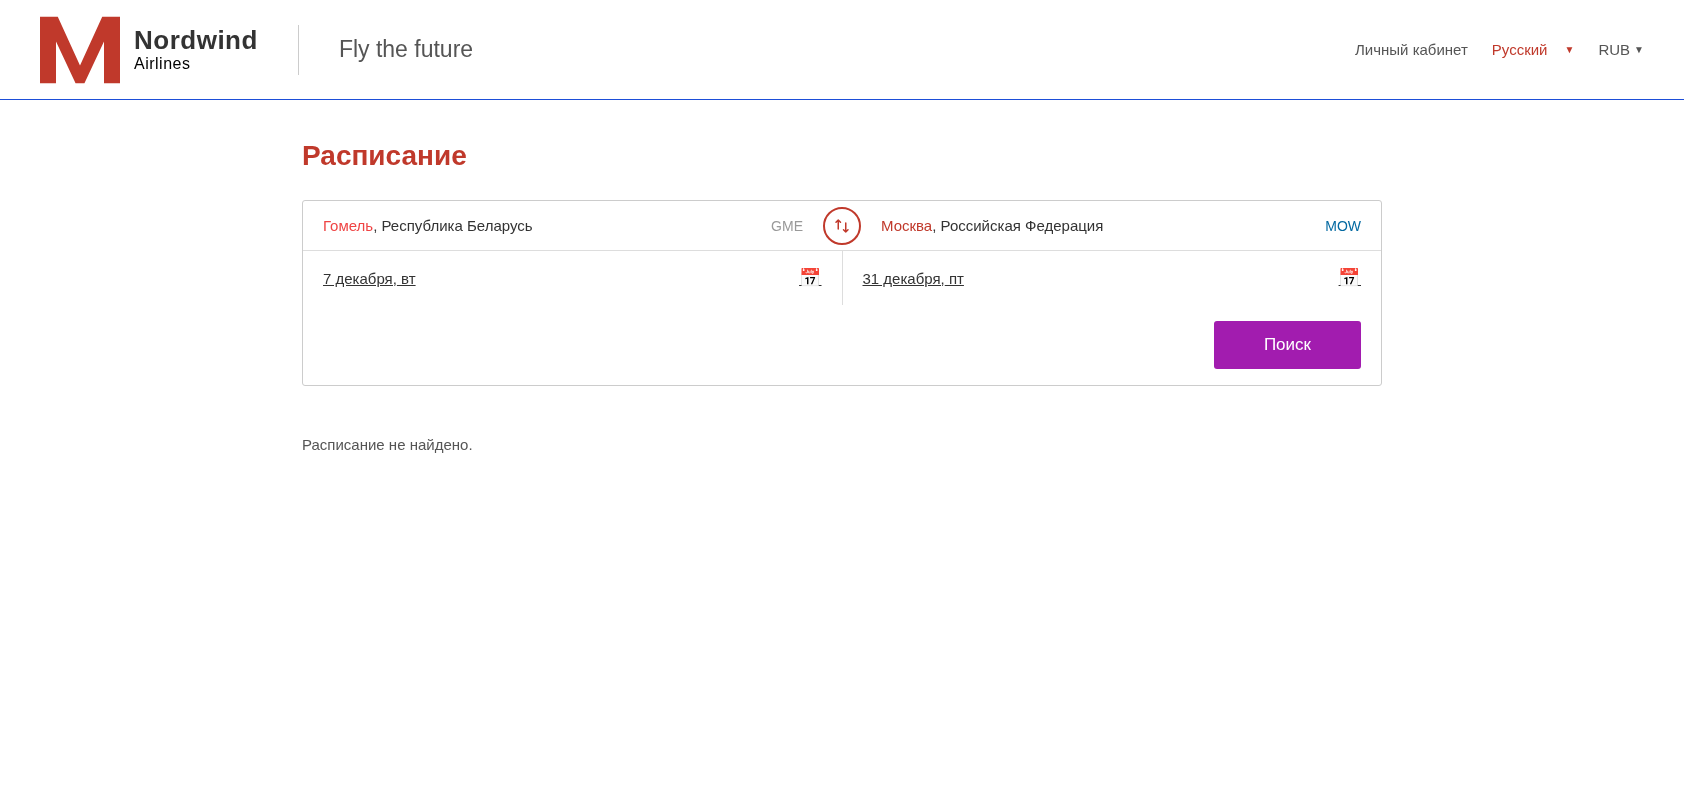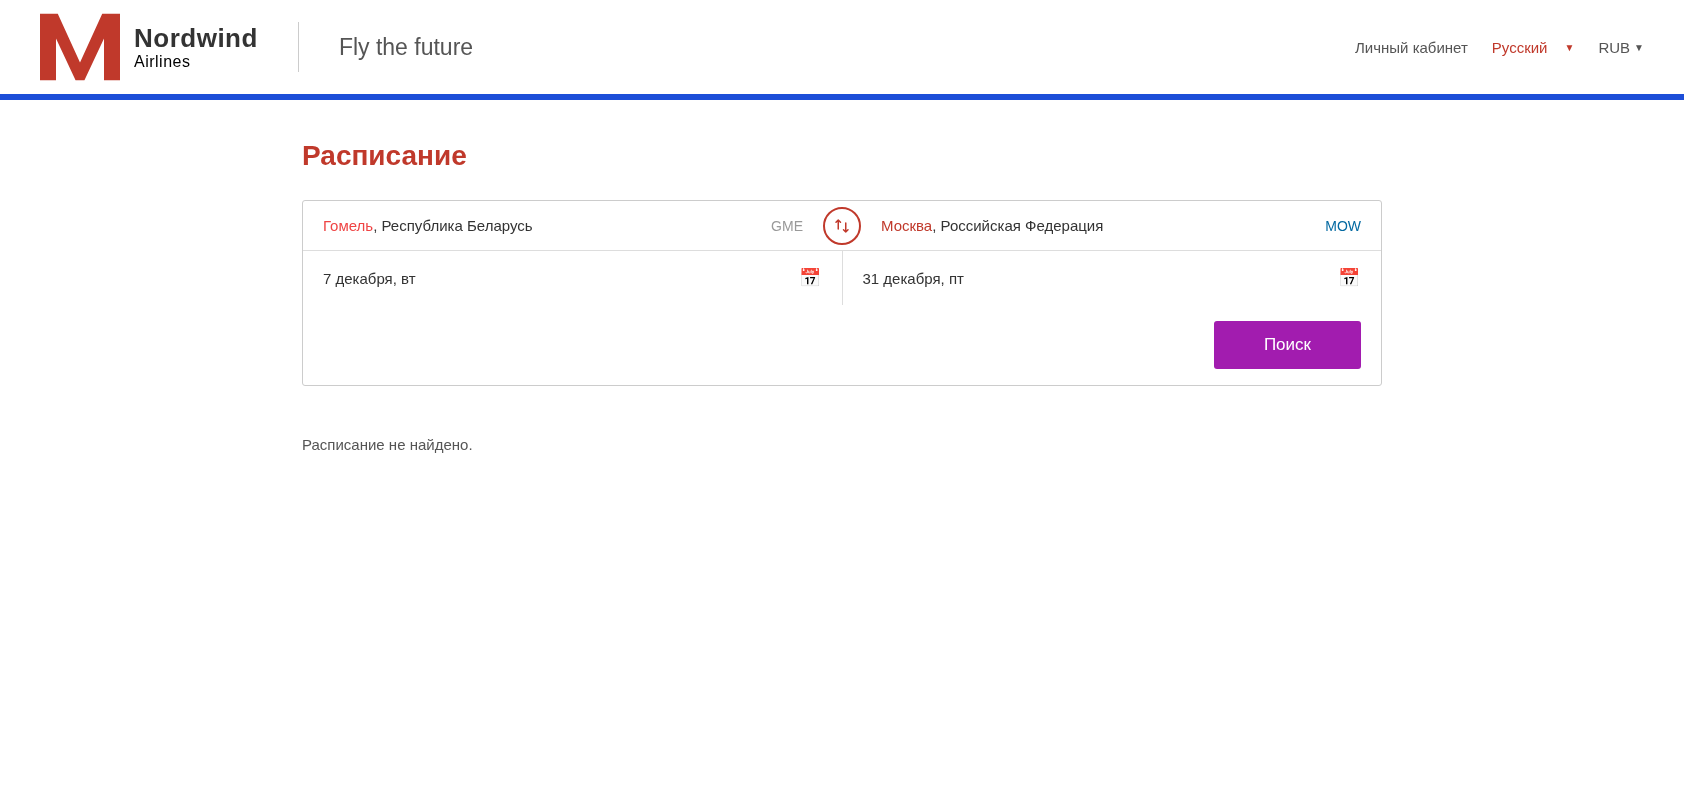--- a/index.html
+++ b/index.html
@@ -5,21 +5,21 @@
     * { box-sizing: border-box; margin: 0; padding: 0; }
     body { font-family: Arial, sans-serif; background: #fff; color: #333; }
 
     
     .header {
       display: flex;
       align-items: center;
       padding: 0 40px;
       height: 100px;
       background: #fff;
-      border-bottom: 6px solid #1d4ed8;
+      border-bottom: 1px solid #1d4ed8;
       justify-content: space-between;
     }
     .header-logo {
       display: flex;
       align-items: center;
       gap: 14px;
     }
     .logo-icon {
       width: 80px;
       height: 70px;
@@ -180,20 +180,21 @@
       align-items: center;
     }
 
     .date-field {
       flex: 1;
       display: flex;
       align-items: center;
       justify-content: space-between;
       padding: 16px 20px;
       border-right: 1px solid #ddd;
+      text-decoration: underline;
     }
     .date-field:last-child {
       border-right: none;
     }
     .date-text {
       font-size: 15px;
       color: #333;
     }
     .calendar-icon {
       color: #aaa;

